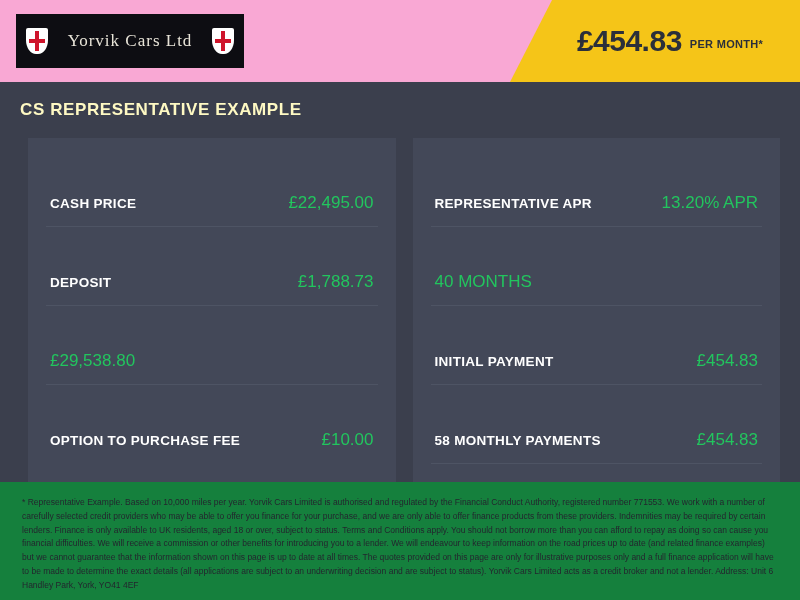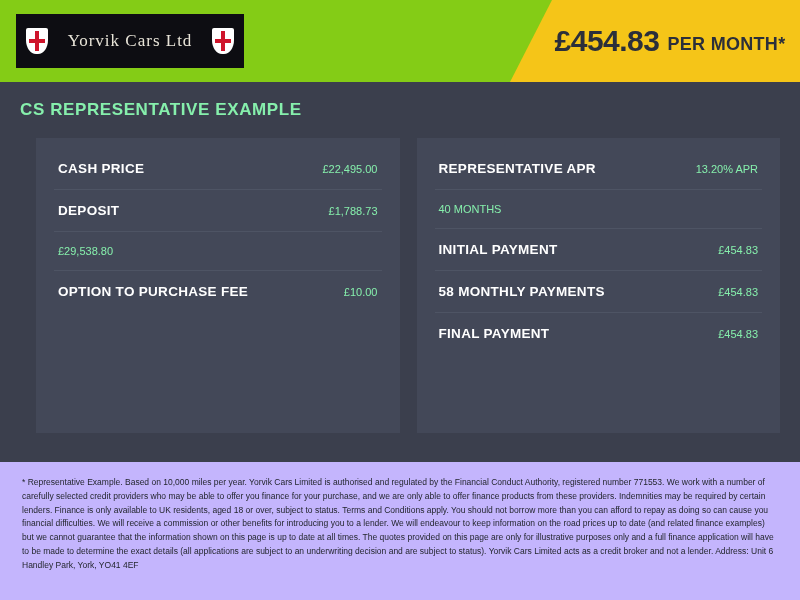--- a/index.html
+++ b/index.html
@@ -18,21 +18,21 @@
     width: 800px;
     height: 600px;
     background: #3b3f4d;
     box-sizing: border-box;
   }
 
   
   .header {
     position: relative;
     height: 82px;
-    background: #84cc16;
+    background: #f9a8d4;
     overflow: hidden;
     text-align: right;
   }
   .logo-box {
     position: absolute;
     left: 16px;
     top: 14px;
     width: 228px;
     height: 54px;
     background: #0d0d12;
@@ -101,40 +101,40 @@
     box-sizing: border-box;
   }
   .price-amount {
     color: #2b2f3a;
     font-size: 30px;
     font-weight: bold;
     letter-spacing: -0.5px;
   }
   .price-per {
     color: #2b2f3a;
-    font-size: 18px;
+    font-size: 11px;
     font-weight: bold;
     letter-spacing: 0.3px;
     padding-top: 6px;
   }
 
   
   .title {
-    color: #86efac;
+    color: #fef9c3;
     font-size: 17px;
     font-weight: bold;
     letter-spacing: 0.6px;
     padding: 18px 0 0 20px;
   }
 
   
   .panels {
     display: flex;
     gap: 17px;
-    padding: 18px 20px 0 36px;
+    padding: 18px 20px 0 28px;
     box-sizing: border-box;
   }
   .panel {
     flex: 1 1 0;
     background: #434858;
     padding: 10px 18px 12px 18px;
     box-sizing: border-box;
     min-height: 295px;
   }
   .row {
@@ -148,34 +148,35 @@
     border-bottom: none;
   }
   .row-label {
     color: #ffffff;
     font-size: 13.5px;
     font-weight: bold;
     letter-spacing: 0.3px;
     text-transform: uppercase;
   }
   .row-value {
-    color: #86efac;
-    font-size: 11px;
+    color: #22c55e;
+    font-size: 17px;
     font-weight: normal;
     white-space: nowrap;
+    margin-top: 32px;
   }
 
   
   .disclaimer {
     position: absolute;
     left: 0;
     right: 0;
     bottom: 0;
-    height: 138px;
-    background: #c4b5fd;
+    height: 118px;
+    background: #15803d;
     color: #23262e;
     font-size: 8.5px;
     line-height: 1.62;
     padding: 14px 22px 10px 22px;
     box-sizing: border-box;
     text-align: left;
   }
 </style>
 </head>
 <body>

